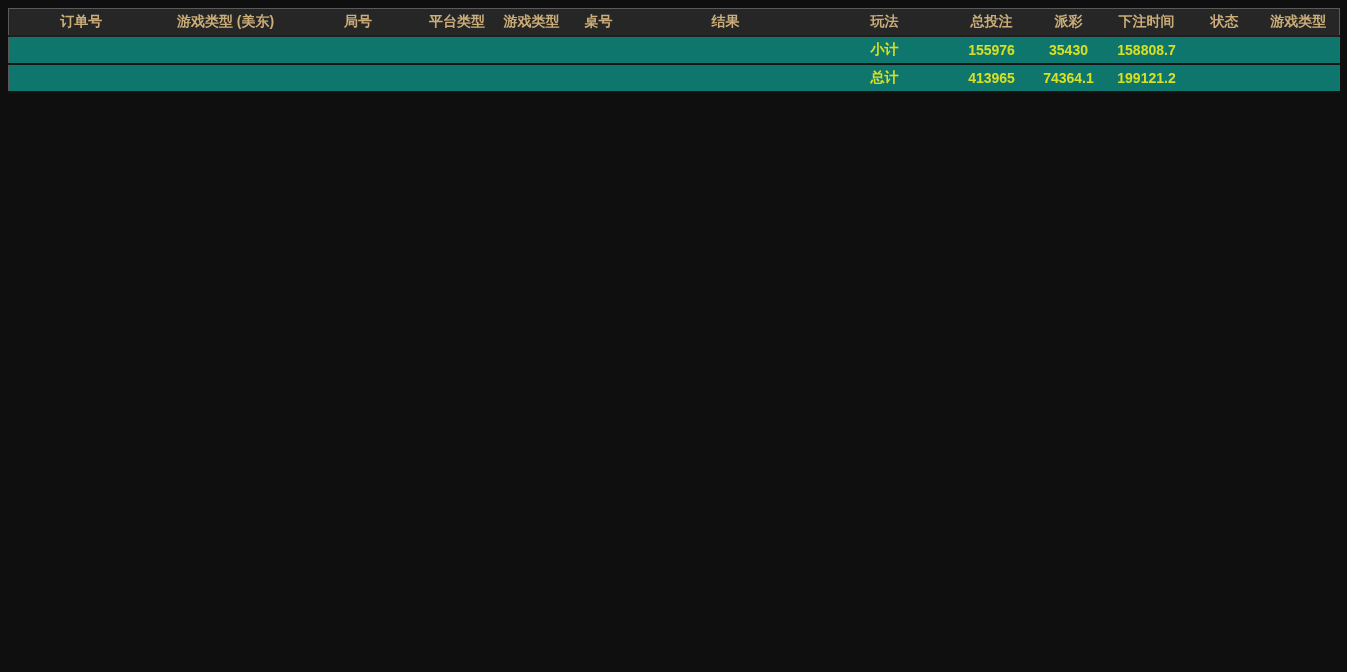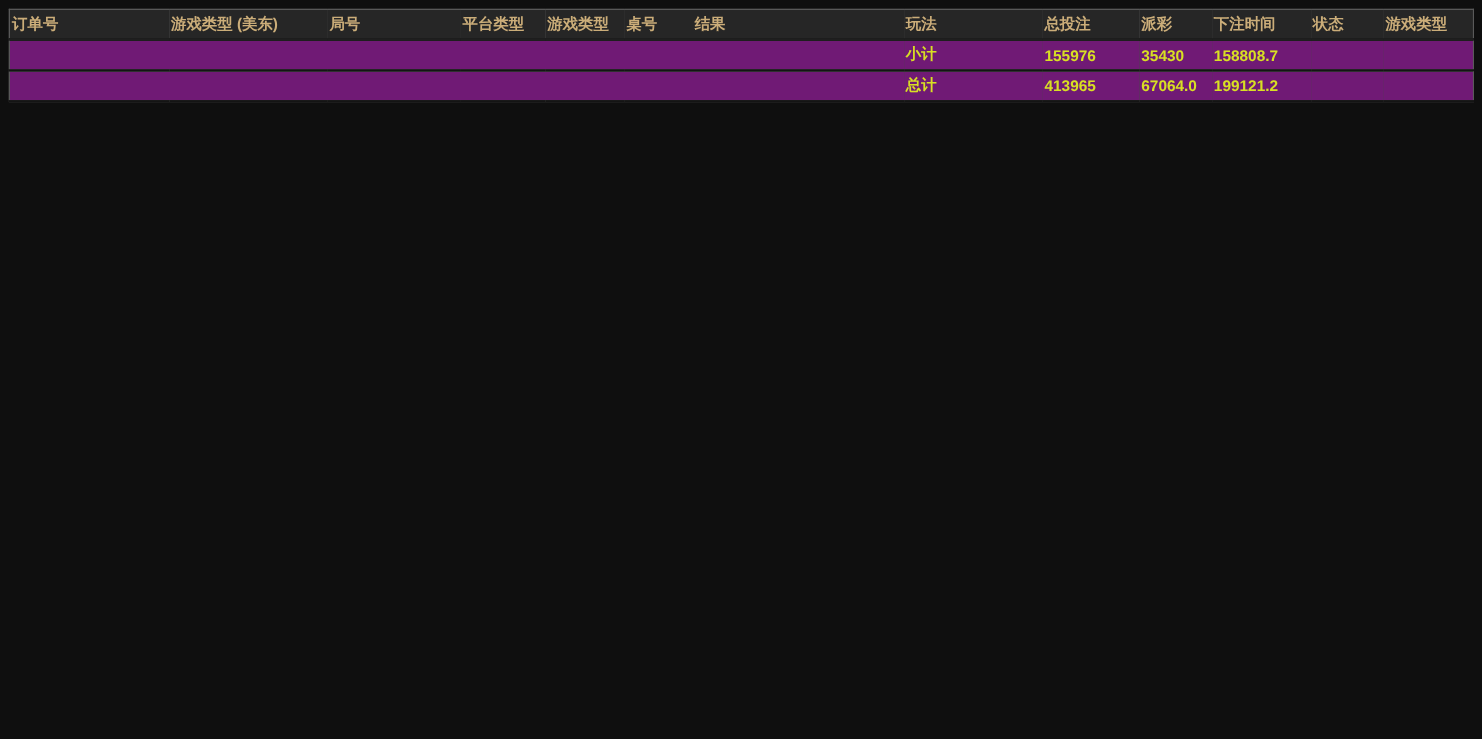--- a/index.html
+++ b/index.html
@@ -1,23 +1,23 @@
 <!DOCTYPE html>
 <html><head>
 <meta charset="utf-8">
 <style>
   html,body{margin:0;padding:0;background:#0f0f0f;width:1347px;height:672px;overflow:hidden;
     font-family:"Liberation Sans","DejaVu Sans",sans-serif;}
   table{border-collapse:collapse;table-layout:fixed;width:1331px;margin:8px 0 0 8px;
     background:#4b4b4b;border:1px solid #5a5a5a;}
-  th,td{padding:0 2px;overflow:hidden;white-space:nowrap;text-align:left;vertical-align:middle;}
+  th,td{padding:0 2px;overflow:hidden;white-space:nowrap;text-align:center;vertical-align:middle;}
   thead tr{background:#262626;}
   thead th{height:26px;color:#cbad79;font-size:14px;font-weight:700;border-bottom:2px solid #141414;}
   tbody tr{background:#4b4b4b;border-bottom:2px solid #1f1f1f;}
-  tfoot tr{background:#701a75;border-bottom:2px solid #141414;padding-left:28px;}
+  tfoot tr{background:#0f766e;border-bottom:2px solid #141414;padding-left:28px;}
   tfoot td{height:26px;font-size:14px;font-weight:700;color:#d8e023;}
 </style>
 </head>
 <body>
 
 <table>
   <colgroup id="cols">
       <col style="width: 145px;">
       <col style="width: 144px;">
       <col style="width: 121px;">
@@ -78,19 +78,19 @@
         <td>155976</td>
         <td>35430</td>
         <td>158808.7</td>
         <td></td>
         <td></td>
       </tr>
       <tr>
         <td colspan="7"></td>
         <td>总计</td>
         <td>413965</td>
-        <td>67064.0</td>
+        <td>74364.1</td>
         <td>199121.2</td>
         <td></td>
         <td></td>
       </tr>
     </tfoot>
 </table>
 
 </body></html>

